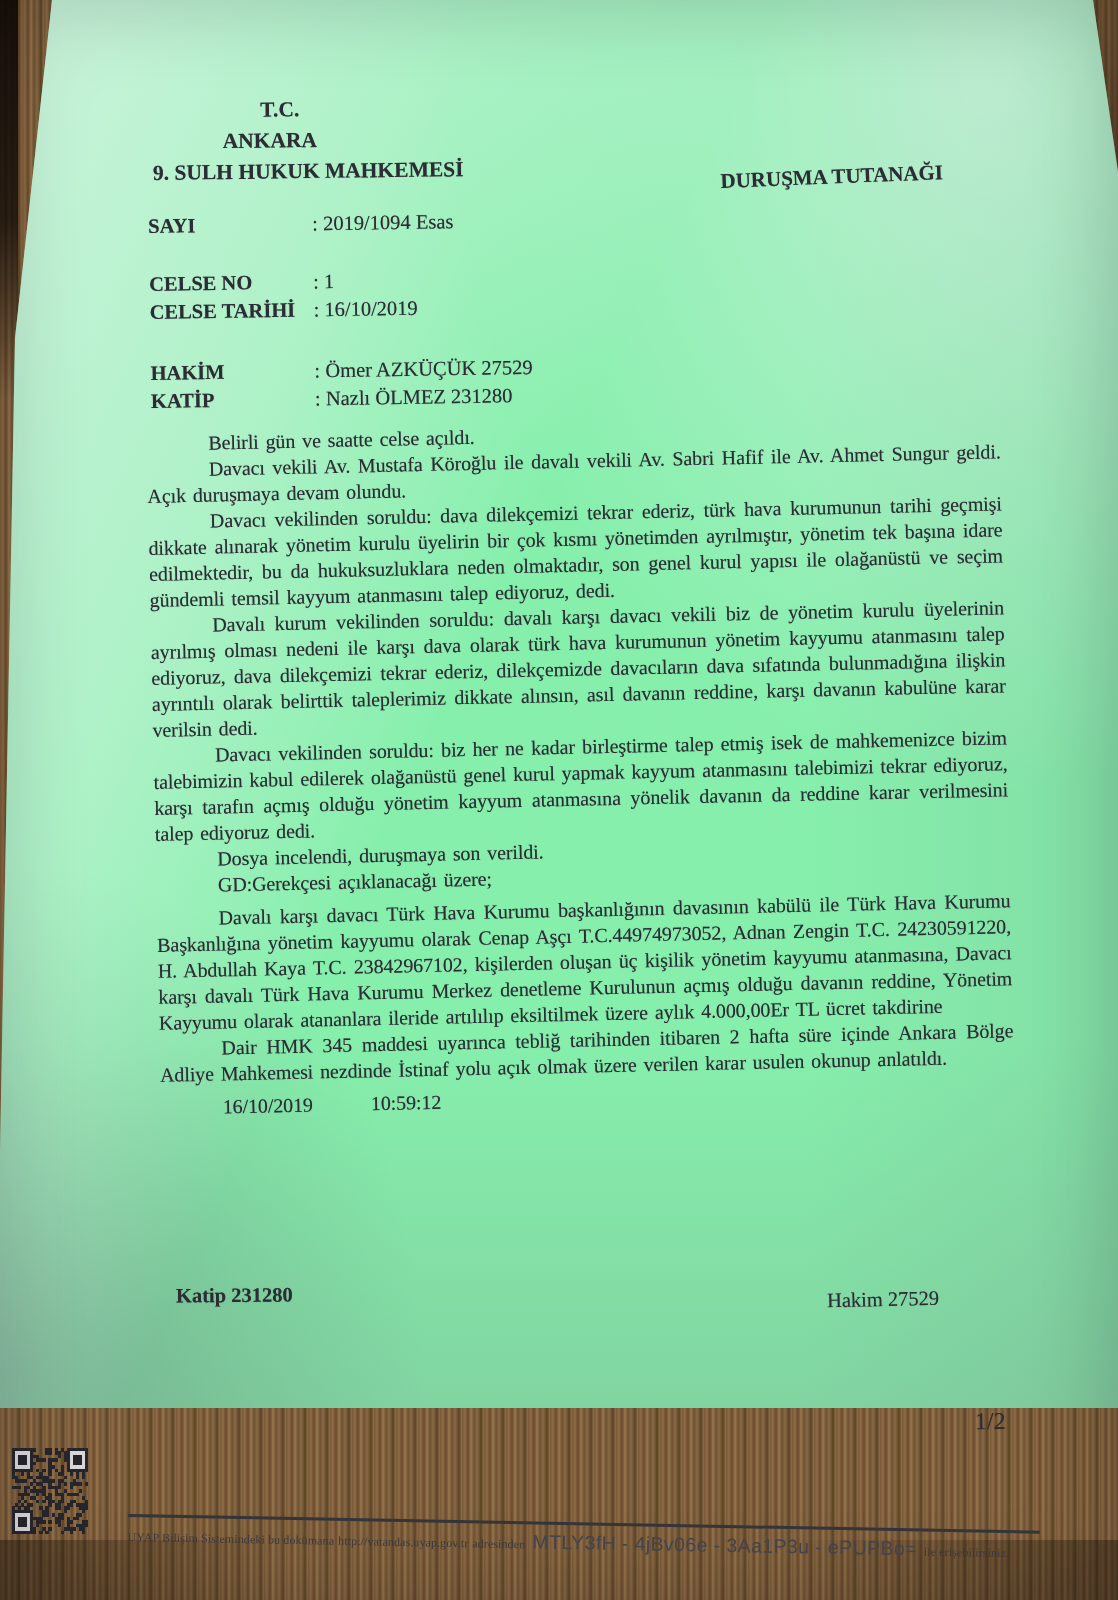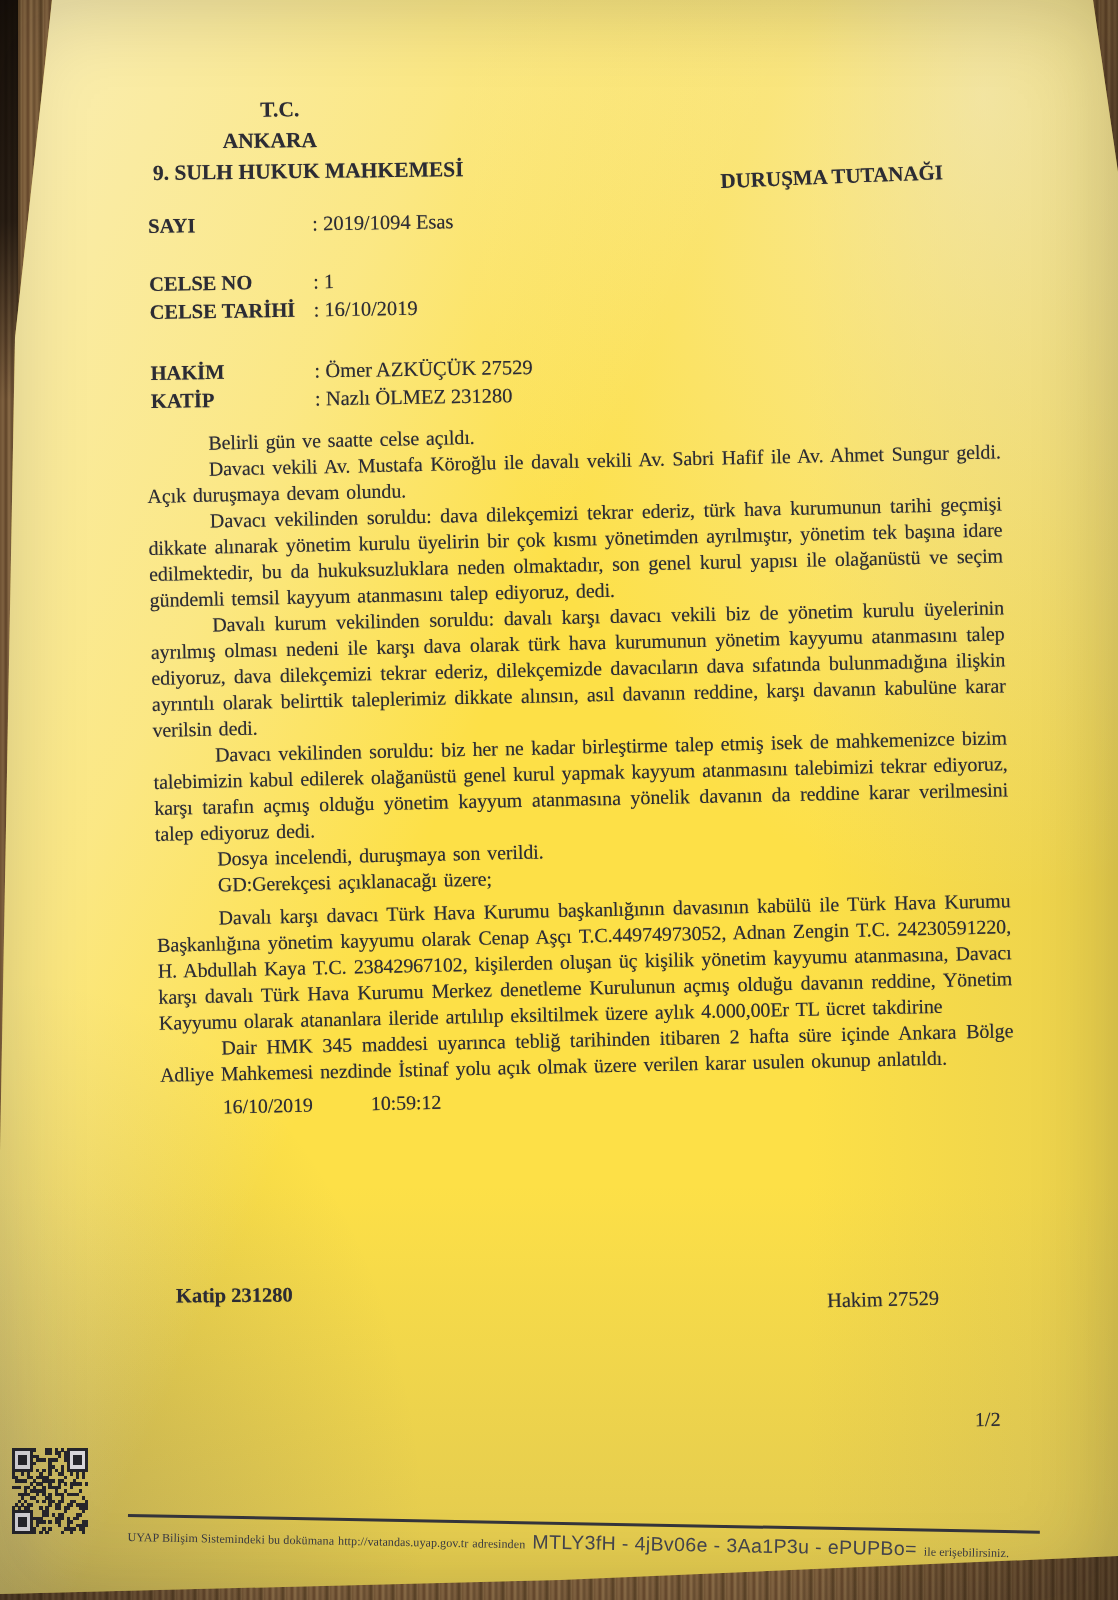--- a/index.html
+++ b/index.html
@@ -18,22 +18,22 @@
   }
   .wood-shade-corner{
     position:absolute;right:0;top:0;width:30px;height:190px;z-index:1;
     background:linear-gradient(180deg,rgba(60,40,20,.25),rgba(30,18,8,.45));
   }
   .wood-shade-bottom{
     position:absolute;left:0;bottom:0;width:100%;height:60px;z-index:1;
     background:linear-gradient(90deg,rgba(25,15,7,.45),rgba(25,15,7,0) 25%,rgba(25,15,7,0) 70%,rgba(25,15,7,.4));
   }
   .paper{
-    position:absolute;left:0;top:0;width:1118px;height:1600px;z-index:2;
-    background:#fde047;
+    position:absolute;left:0;top:0;width:1118px;height:1408px;z-index:2;
+    background:#86efac;
     clip-path:polygon(52px 0, 1093px 0, 1118px 172px, 1118px 1556px, 560px 1580px, 0px 1594px, 0px 1152px, 15px 338px);
   }
   .paper::before{
     content:"";position:absolute;inset:0;pointer-events:none;
     background:
       linear-gradient(115deg,rgba(247,246,250,.62) 0%,rgba(247,246,250,.34) 26%,rgba(247,246,250,0) 44%),
       radial-gradient(ellipse at 88% 6%,rgba(242,241,246,.5),rgba(242,241,246,0) 38%),
       linear-gradient(90deg,rgba(110,108,122,0) 72%,rgba(110,108,122,.13) 100%),
       linear-gradient(180deg,rgba(108,106,118,0) 74%,rgba(108,106,118,.20) 100%),
       radial-gradient(ellipse at 2% 97%,rgba(86,84,98,.28),rgba(86,84,98,0) 26%);
@@ -61,21 +61,21 @@
     font-size:20px;line-height:26px;text-align:justify;word-spacing:2px;letter-spacing:-0.1px;}
   .body-text p{margin:0;text-indent:62px;}
   .body-text p.gap{margin-top:7px;}
   .date-row{margin-top:7px;padding-left:62px;display:flex;white-space:nowrap;}
   .date-row .time{margin-left:58px;}
 
   .sig{position:absolute;font-size:20.5px;white-space:nowrap;}
   .sig-katip{left:176px;top:1284px;transform:rotate(-.5deg);font-weight:bold;}
   .sig-hakim{left:827px;top:1288px;transform:rotate(-1.4deg);}
 
-  .page-num{position:absolute;left:975px;top:1408px;font-size:20px;transform:rotate(-.9deg);}
+  .page-num{position:absolute;left:975px;top:1408px;font-size:24px;transform:rotate(-.9deg);}
 
   .qr{position:absolute;left:12px;top:1448px;width:76px;height:86px;}
 
   .footer{position:absolute;left:128px;top:1514px;width:920px;
     transform:rotate(1.05deg);transform-origin:left top;}
   .footer-rule{width:912px;height:3px;background:#35353c;}
   .footer-line{margin-top:6px;display:flex;align-items:baseline;white-space:nowrap;color:#3a3a42;}
   .f-small{font-size:12px;letter-spacing:.1px;}
   .f-code{font-family:"Liberation Sans","DejaVu Sans",sans-serif;font-size:19.5px;color:#45454e;
     margin:0 7px;letter-spacing:.4px;}

